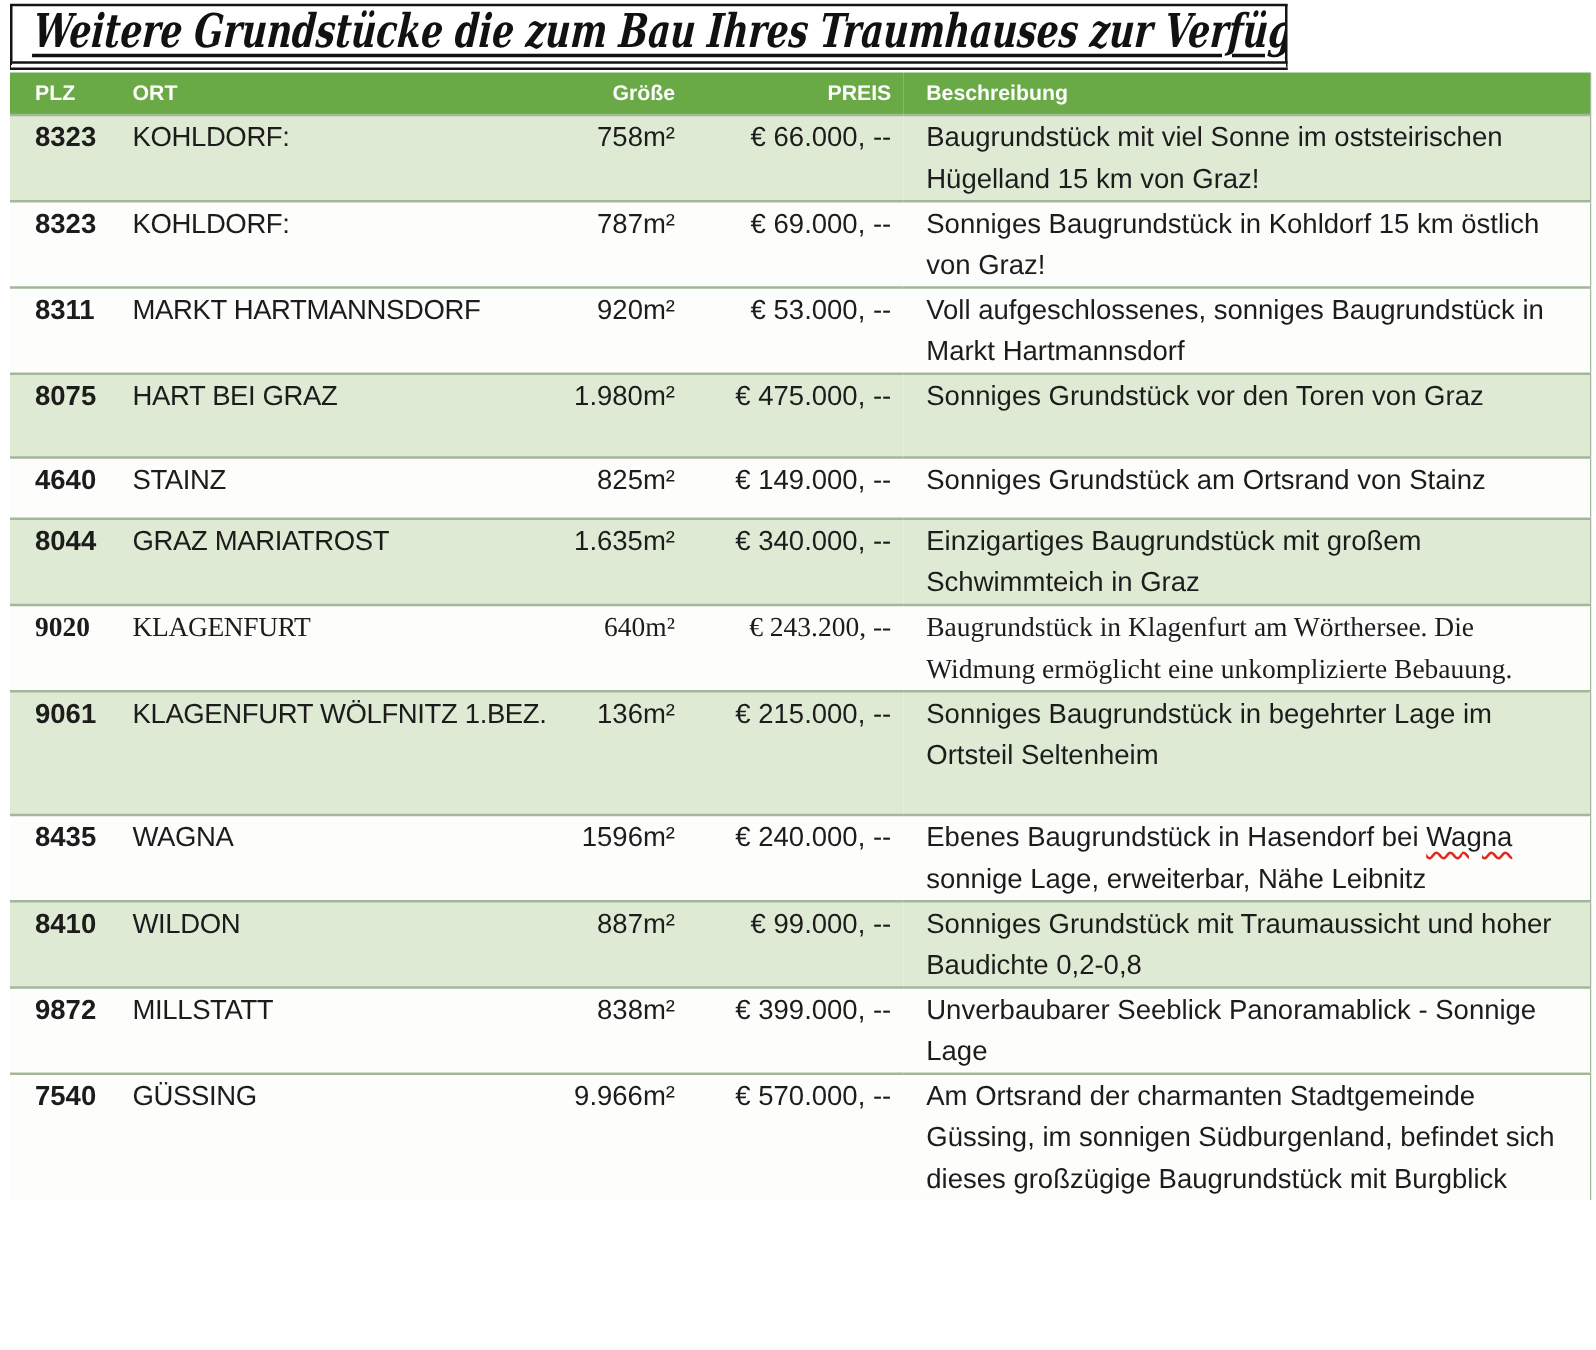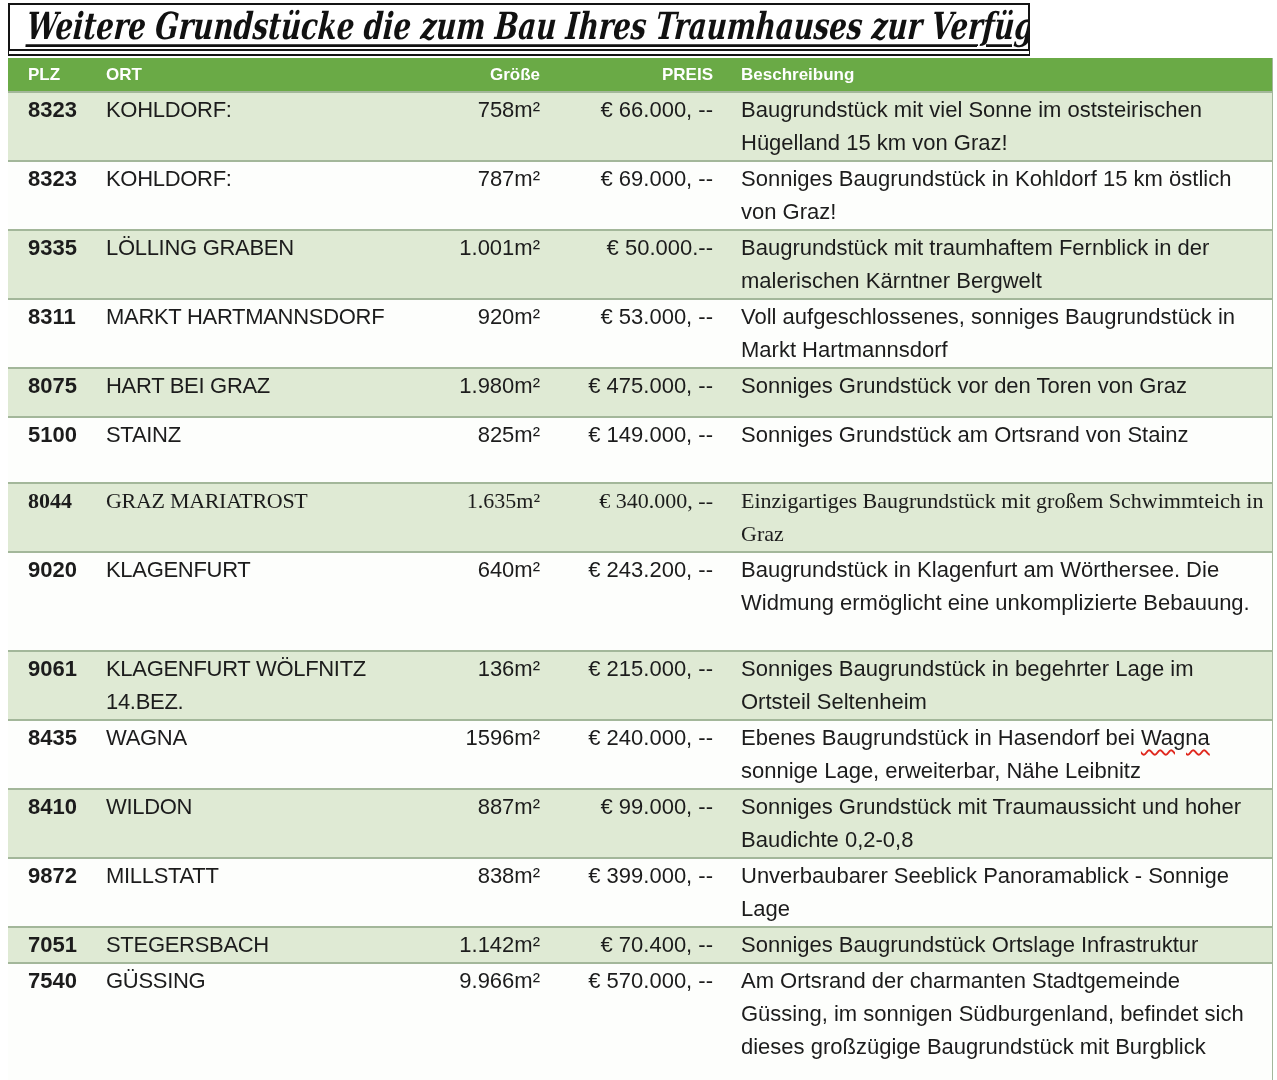--- a/index.html
+++ b/index.html
@@ -147,43 +147,36 @@
     <td class="price">€ 66.000, --</td>
     <td class="desc">Baugrundstück mit viel Sonne im oststeirischen Hügelland 15 km von Graz!</td>
   </tr>
       <tr class="white">
     <td class="plz">8323</td>
     <td class="ort">KOHLDORF:</td>
     <td class="size">787m²</td>
     <td class="price">€ 69.000, --</td>
     <td class="desc">Sonniges Baugrundstück in Kohldorf 15 km östlich von Graz!</td>
   </tr>
-      <tr class="green">
-    <td class="plz">9335</td>
-    <td class="ort">LÖLLING GRABEN</td>
-    <td class="size">1.001m²</td>
-    <td class="price">€ 50.000.--</td>
-    <td class="desc">Baugrundstück mit traumhaftem Fernblick in der malerischen Kärntner Bergwelt</td>
-  </tr>
       <tr class="white">
     <td class="plz">8311</td>
     <td class="ort">MARKT HARTMANNSDORF</td>
     <td class="size">920m²</td>
     <td class="price">€ 53.000, --</td>
     <td class="desc">Voll aufgeschlossenes, sonniges Baugrundstück in Markt Hartmannsdorf</td>
   </tr>
       <tr class="green">
     <td class="plz">8075</td>
     <td class="ort">HART BEI GRAZ</td>
     <td class="size">1.980m²</td>
     <td class="price">€ 475.000, --</td>
     <td class="desc">Sonniges Grundstück vor den Toren von Graz</td>
   </tr>
       <tr class="white">
-    <td class="plz">5100</td>
+    <td class="plz">4640</td>
     <td class="ort">STAINZ</td>
     <td class="size">825m²</td>
     <td class="price">€ 149.000, --</td>
     <td class="desc">Sonniges Grundstück am Ortsrand von Stainz</td>
   </tr>
       <tr class="green">
     <td class="plz">8044</td>
     <td class="ort">GRAZ MARIATROST</td>
     <td class="size">1.635m²</td>
     <td class="price">€ 340.000, --</td>
@@ -191,21 +184,21 @@
   </tr>
       <tr class="white">
     <td class="plz">9020</td>
     <td class="ort">KLAGENFURT</td>
     <td class="size">640m²</td>
     <td class="price">€ 243.200, --</td>
     <td class="desc">Baugrundstück in Klagenfurt am Wörthersee. Die Widmung ermöglicht eine unkomplizierte Bebauung.</td>
   </tr>
       <tr class="green">
     <td class="plz">9061</td>
-    <td class="ort">KLAGENFURT WÖLFNITZ 14.BEZ.</td>
+    <td class="ort">KLAGENFURT WÖLFNITZ 1.BEZ.</td>
     <td class="size">136m²</td>
     <td class="price">€ 215.000, --</td>
     <td class="desc">Sonniges Baugrundstück in begehrter Lage im Ortsteil Seltenheim</td>
   </tr>
       <tr class="white">
     <td class="plz">8435</td>
     <td class="ort">WAGNA</td>
     <td class="size">1596m²</td>
     <td class="price">€ 240.000, --</td>
     <td class="desc">Ebenes Baugrundstück in Hasendorf bei <span class="wavy">Wagna</span> sonnige Lage, erweiterbar, Nähe Leibnitz</td>
@@ -217,27 +210,20 @@
     <td class="price">€ 99.000, --</td>
     <td class="desc">Sonniges Grundstück mit Traumaussicht und hoher Baudichte 0,2-0,8</td>
   </tr>
       <tr class="white">
     <td class="plz">9872</td>
     <td class="ort">MILLSTATT</td>
     <td class="size">838m²</td>
     <td class="price">€ 399.000, --</td>
     <td class="desc">Unverbaubarer Seeblick Panoramablick - Sonnige Lage</td>
   </tr>
-      <tr class="green">
-    <td class="plz">7051</td>
-    <td class="ort">STEGERSBACH</td>
-    <td class="size">1.142m²</td>
-    <td class="price">€ 70.400, --</td>
-    <td class="desc">Sonniges Baugrundstück Ortslage Infrastruktur</td>
-  </tr>
       <tr class="white">
     <td class="plz">7540</td>
     <td class="ort">GÜSSING</td>
     <td class="size">9.966m²</td>
     <td class="price">€ 570.000, --</td>
     <td class="desc">Am Ortsrand der charmanten Stadtgemeinde Güssing, im sonnigen Südburgenland, befindet sich dieses großzügige Baugrundstück mit Burgblick</td>
   </tr>
     </tbody>
 </table>
 

